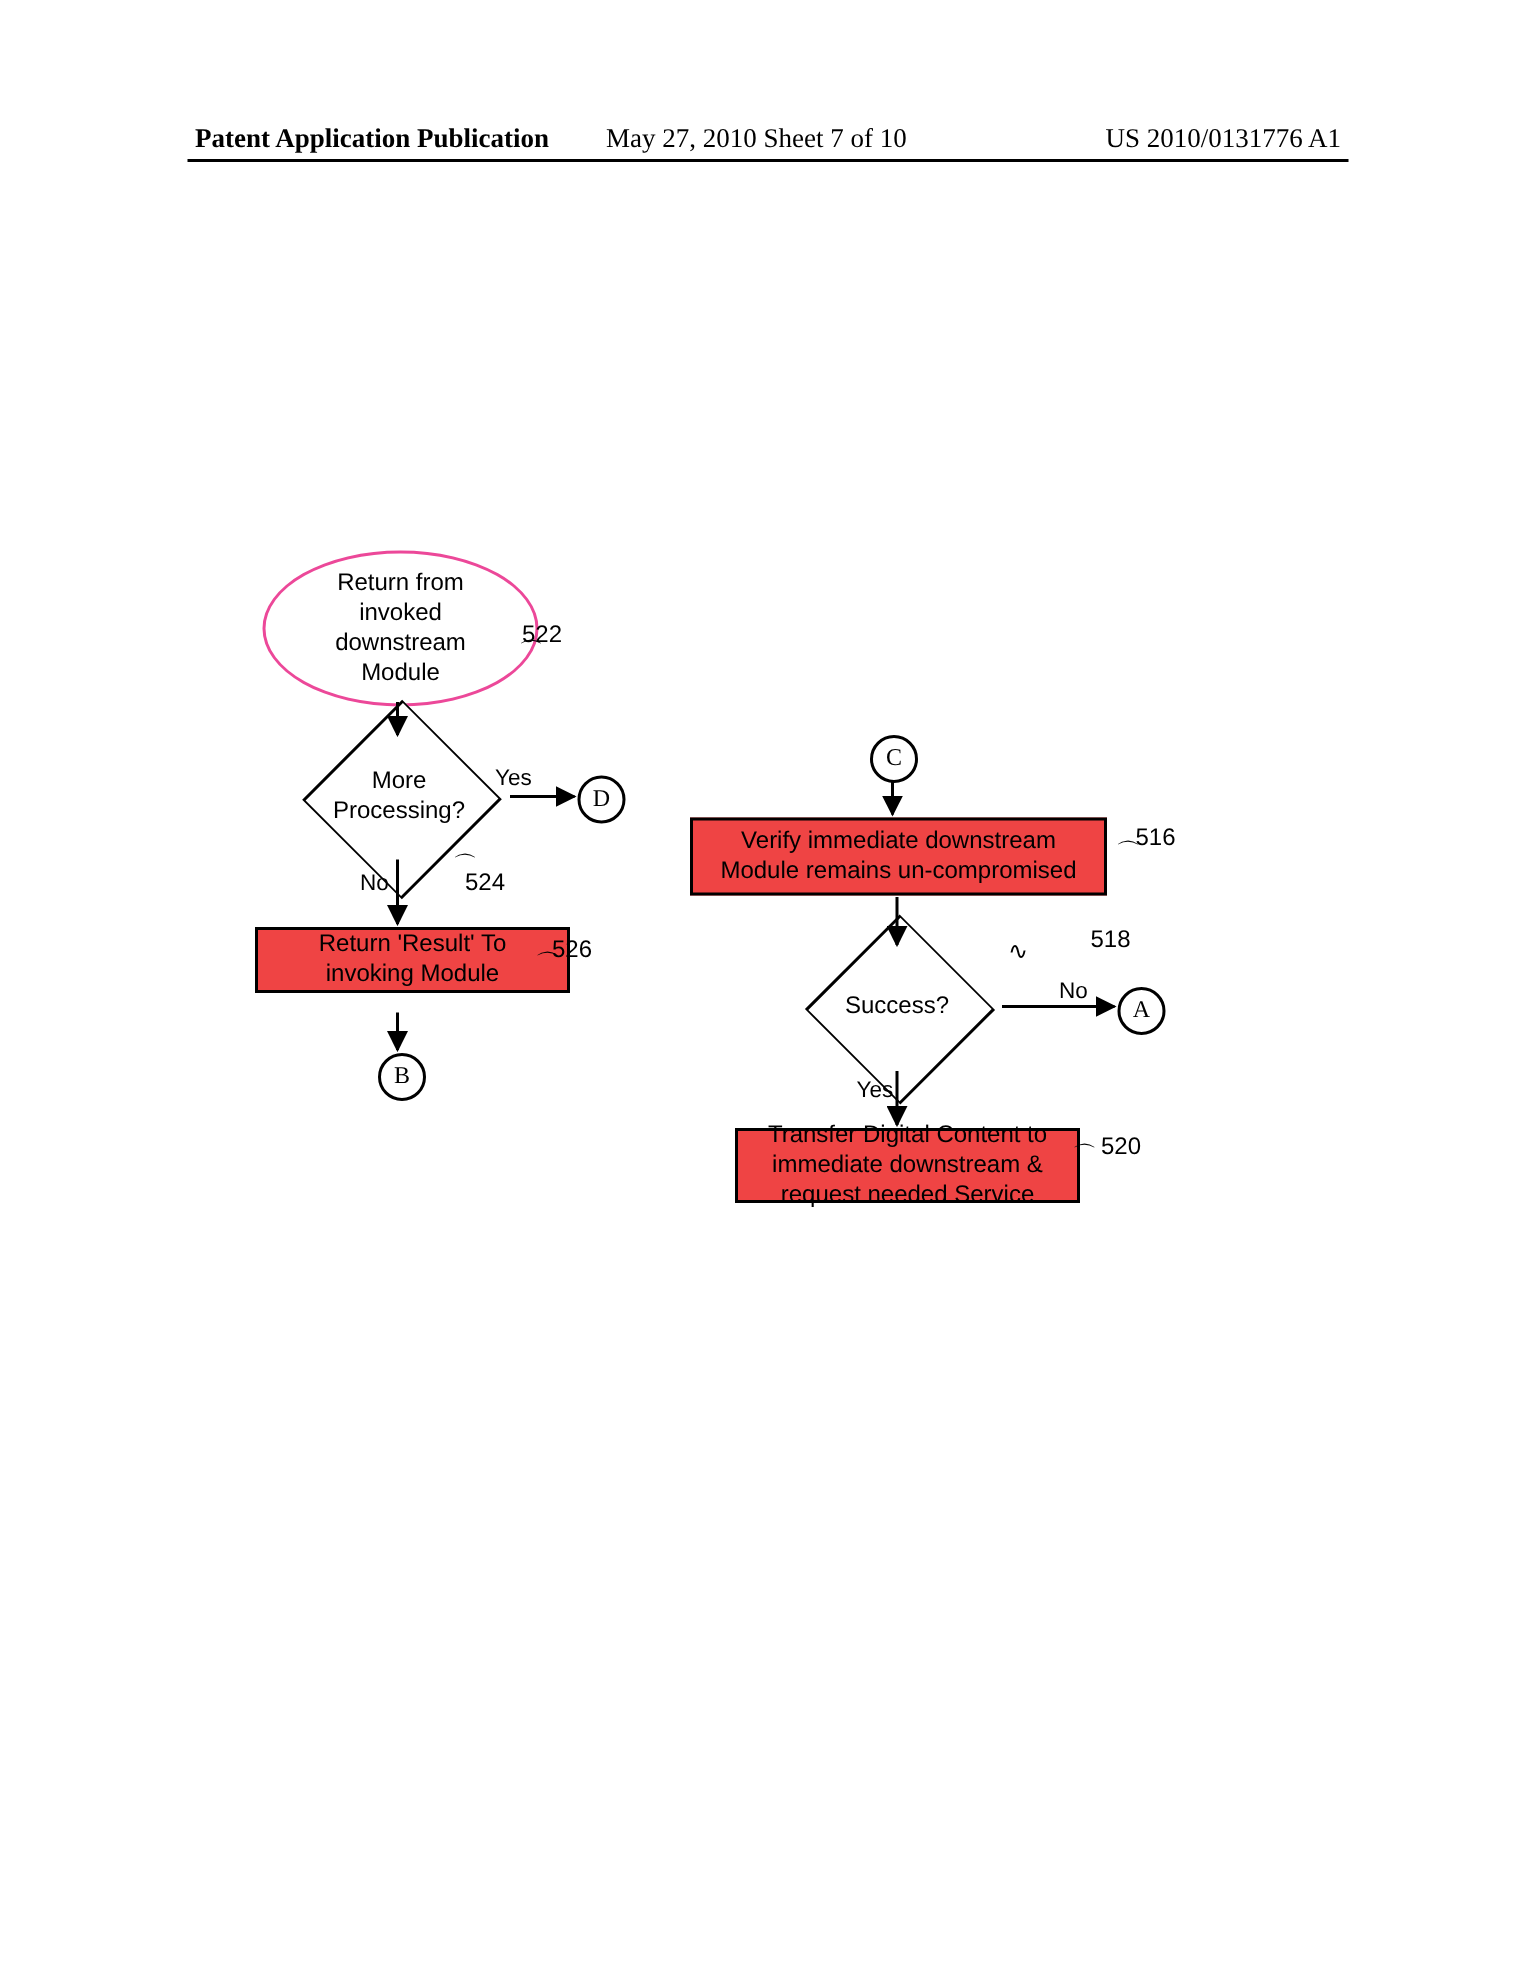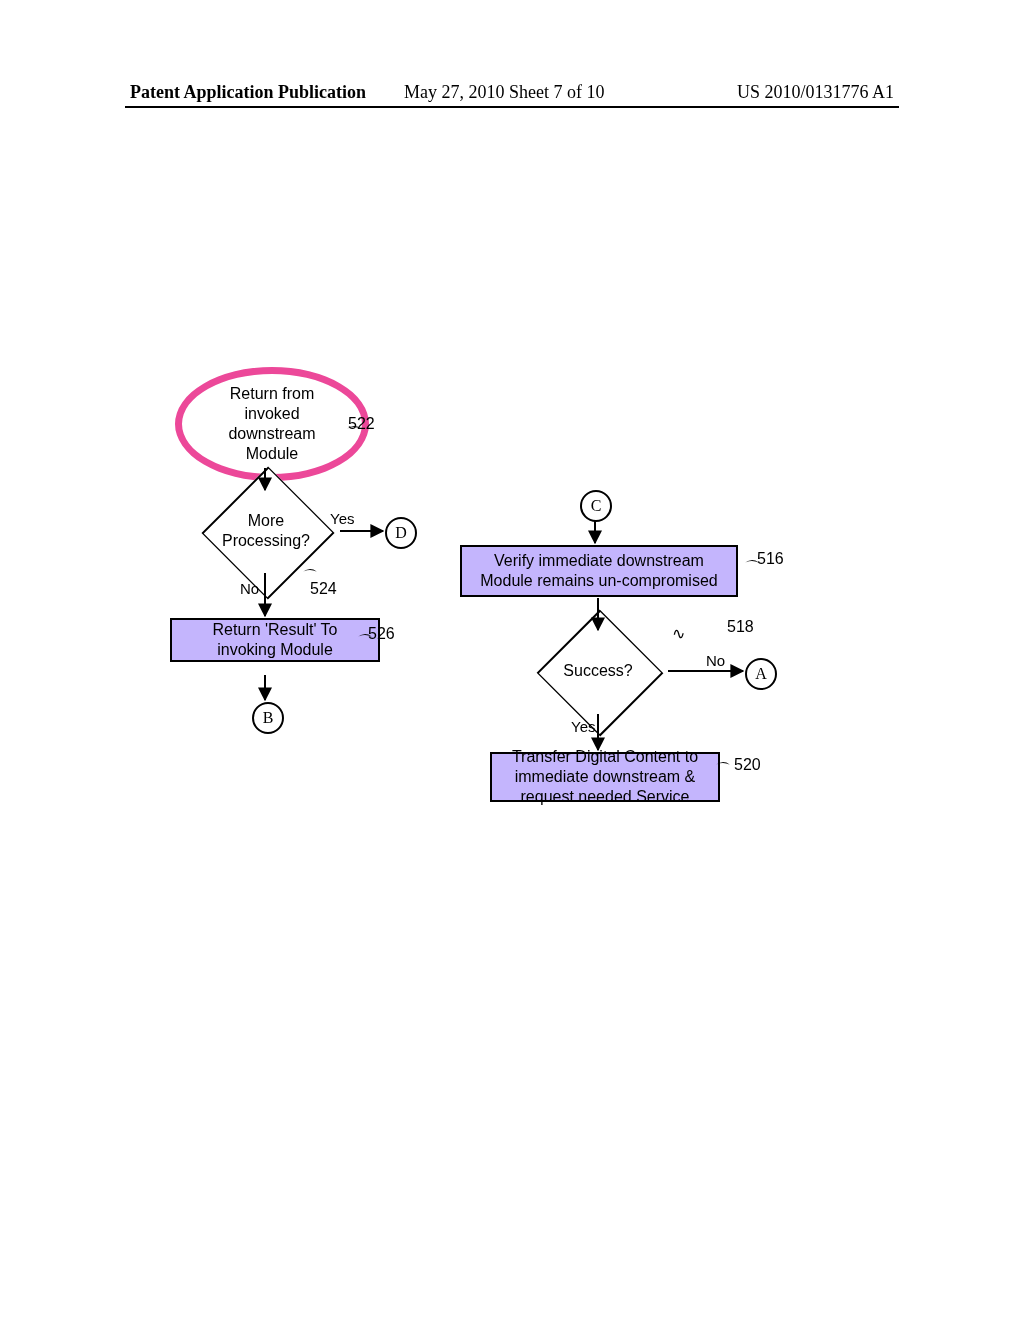--- a/index.html
+++ b/index.html
@@ -67,31 +67,31 @@
 
   
   .shape-text {
     font-family: Arial, Helvetica, sans-serif;
     font-size: 16px;
     text-align: center;
     line-height: 1.25;
   }
   .terminator {
     position: absolute;
-    border: 7px solid #ec4899;
+    border: 2px solid #ec4899;
     border-radius: 50%;
     background: #fff;
     display: flex;
     align-items: center;
     justify-content: center;
   }
   .process {
     position: absolute;
     border: 2px solid #000;
-    background: #c4b5fd;
+    background: #ef4444;
     display: flex;
     align-items: center;
     justify-content: center;
     padding: 6px 10px;
     box-sizing: border-box;
   }
   .diamond-wrap {
     position: absolute;
   }
   .diamond {

